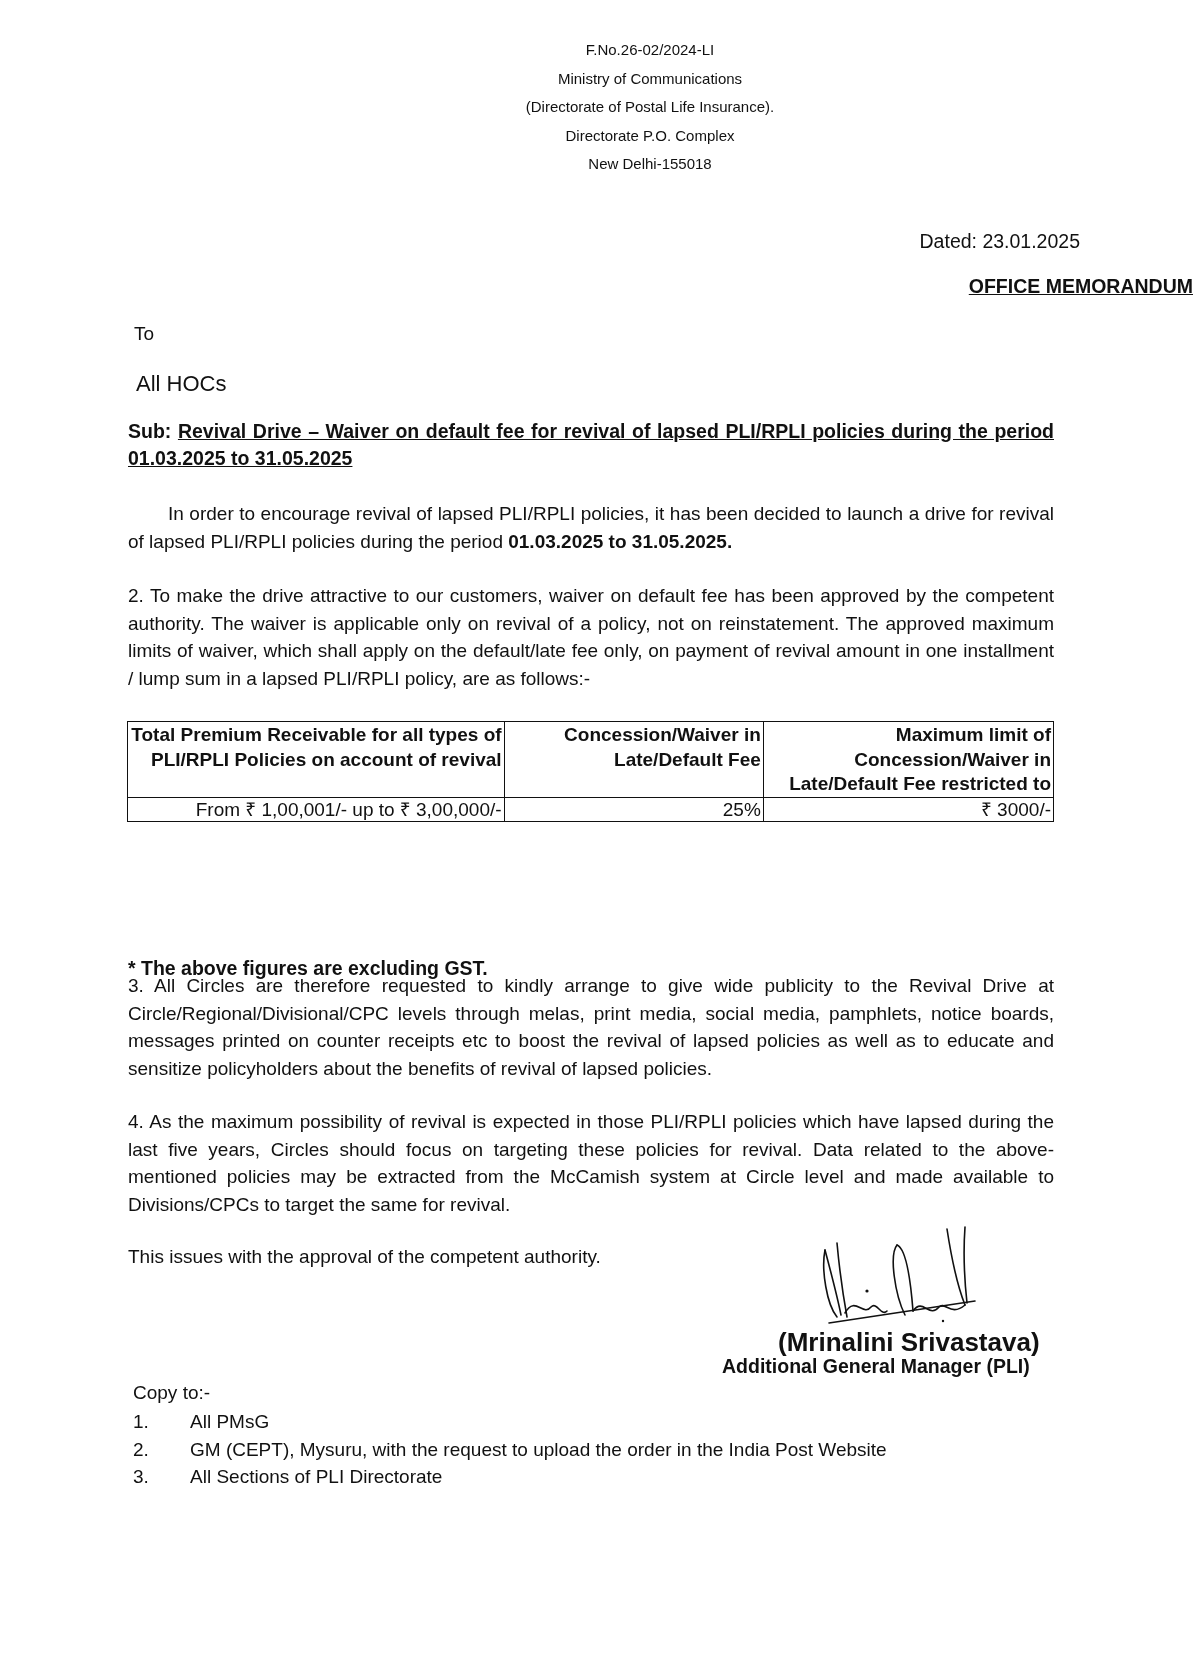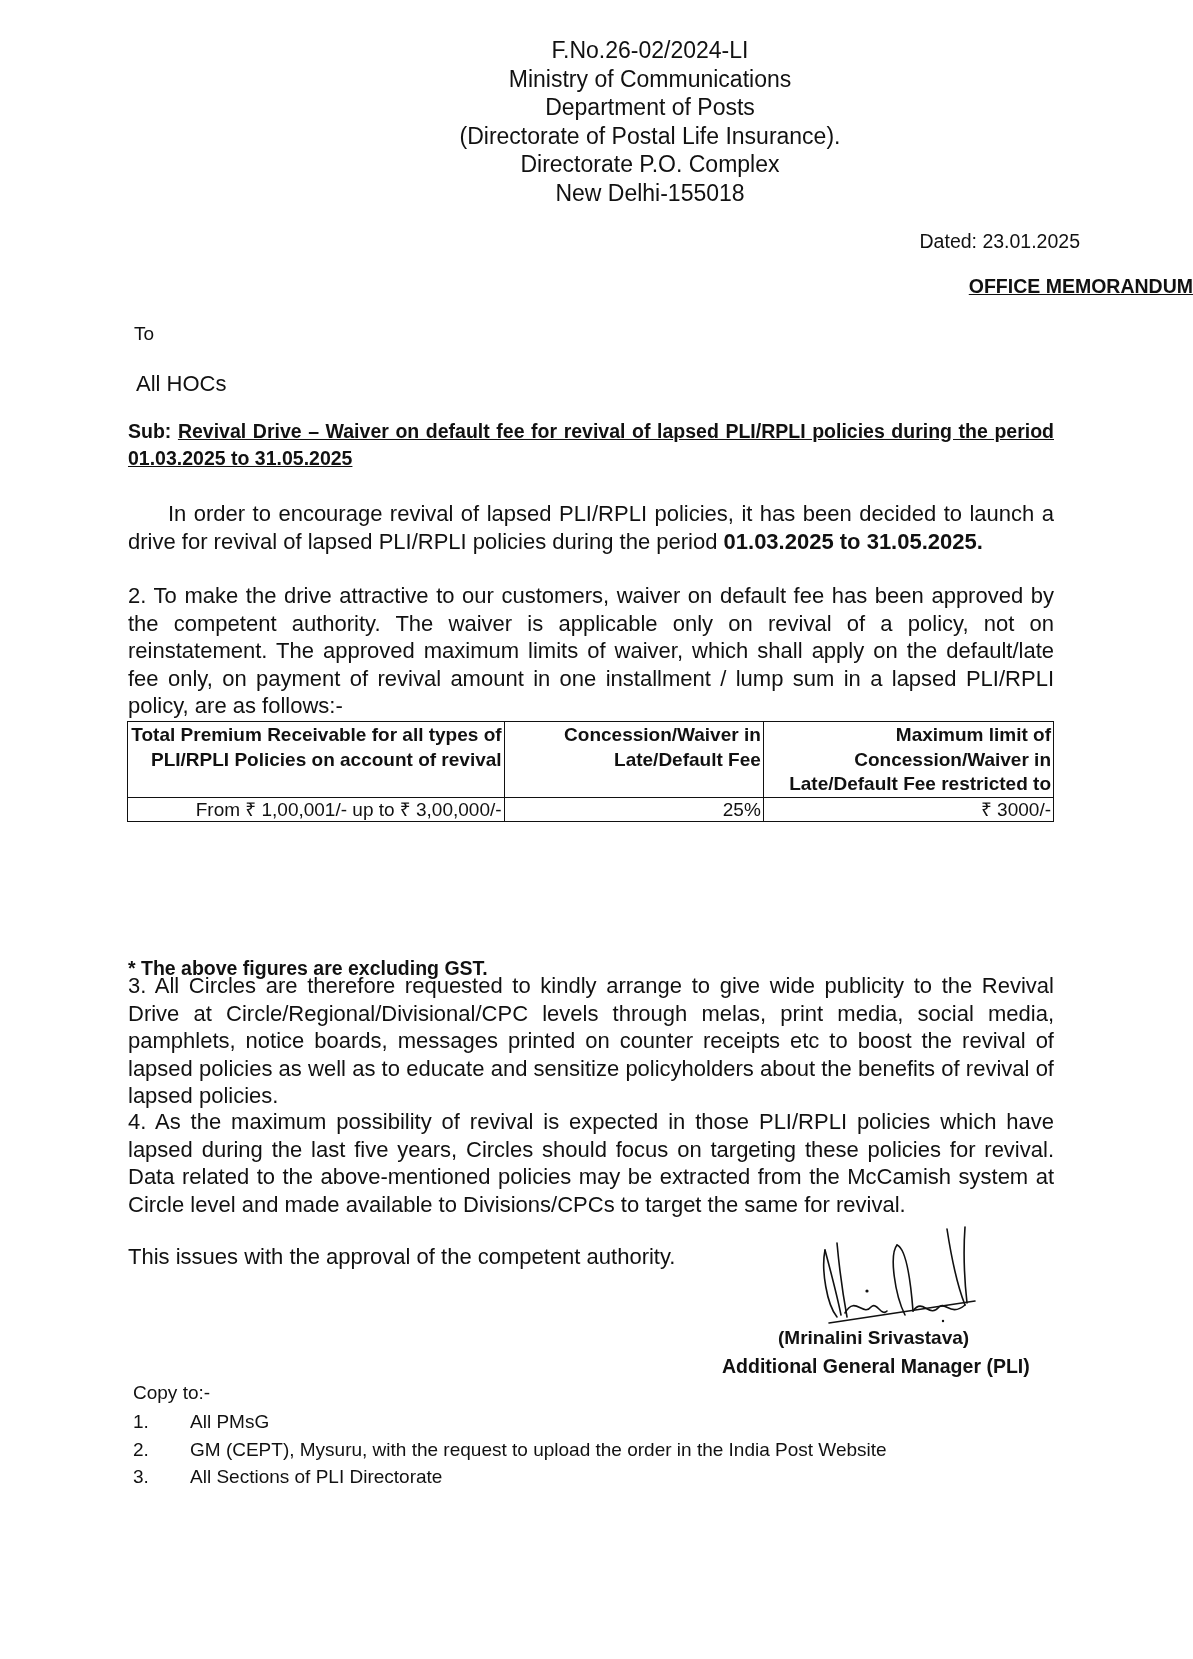--- a/index.html
+++ b/index.html
@@ -1,61 +1,60 @@
 <!DOCTYPE html>
 <html><head>
 <meta charset="utf-8">
 <style>
   html, body { margin: 0; padding: 0; background: #ffffff; }
   body { width: 1193px; height: 1659px; position: relative; overflow: hidden;
          font-family: "Liberation Sans", sans-serif; color: #111; }
   .page { position: absolute; left: 0; top: 0; width: 1193px; height: 1659px; }
   .hdr-block { position: absolute; top: 36px; left: 430px; width: 440px; }
-  .hdr-line { text-align: center; font-size: 23px; line-height: 28.5px; }
+  .hdr-line { text-align: center; font-size: 15px; line-height: 28.5px; }
   .dated { position: absolute; top: 230px; right: 113px; font-size: 19.5px; }
   .om-title { position: absolute; top: 275px; left: 0; width: 100%; text-align: right;
               font-size: 19.5px; font-weight: bold; }
   .om-title span { text-decoration: underline; }
   .to { position: absolute; top: 323px; left: 134px; font-size: 19px; }
   .to-who { position: absolute; top: 371px; left: 136px; font-size: 22px; }
   .sub { position: absolute; top: 418px; left: 128px; width: 926px; font-size: 19.5px;
          font-weight: bold; line-height: 27px; text-align: justify; }
   .sub .u { text-decoration: underline; }
-  .para { position: absolute; left: 128px; width: 926px; font-size: 22px; line-height: 27.5px;
+  .para { position: absolute; left: 128px; width: 926px; font-size: 19px; line-height: 27.5px;
           text-align: justify; }
   .p1 { top: 500px; text-indent: 40px; }
   .p2 { top: 582px; }
   .p3 { top: 972px; }
   .p4 { top: 1108px; }
   .p5 { top: 1243px; }
   b { font-weight: bold; }
   table.waiver { position: absolute; top: 721px; left: 127px; width: 927px; border-collapse: collapse;
                  font-size: 19px; }
   table.waiver th, table.waiver td { border: 1.5px solid #111; text-align: right; padding: 0 2px; }
   table.waiver th { font-weight: bold; vertical-align: top; line-height: 24.5px; padding-top: 1px; }
   table.waiver td { line-height: 23.5px; }
   .c1 { width: 381px; } .c2 { width: 257px; } .c3 { width: 289px; }
   .gst { position: absolute; top: 957px; left: 128px; font-size: 19.5px; font-weight: bold; }
   .sig { position: absolute; top: 1225px; left: 815px; width: 180px; height: 100px; }
-  .signame { position: absolute; top: 1327px; left: 778px; font-size: 19px; font-weight: bold; }
+  .signame { position: absolute; top: 1327px; left: 778px; font-size: 26px; font-weight: bold; }
   .sigdesig { position: absolute; top: 1355px; left: 722px; font-size: 19.5px; font-weight: bold; }
   .copyto { position: absolute; top: 1382px; left: 133px; font-size: 19px; }
   .copy-list { position: absolute; top: 1408px; left: 133px; font-size: 19px; line-height: 27.5px; }
   .copy-item { display: flex; }
   .copy-num { width: 57px; }
 </style>
 </head>
 <body>
 
 <div class="page">
 
   <div class="hdr-block">
     <div class="hdr-line">F.No.26-02/2024-LI</div>
     <div class="hdr-line">Ministry of Communications</div>
-    <div class="hdr-line">Department of Posts</div>
     <div class="hdr-line">(Directorate of Postal Life Insurance).</div>
     <div class="hdr-line">Directorate P.O. Complex</div>
     <div class="hdr-line">New Delhi-155018</div>
   </div>
 
   <div class="dated">Dated: 23.01.2025</div>
 
   <div class="om-title"><span>OFFICE MEMORANDUM</span></div>
 
   <div class="to">To</div>

